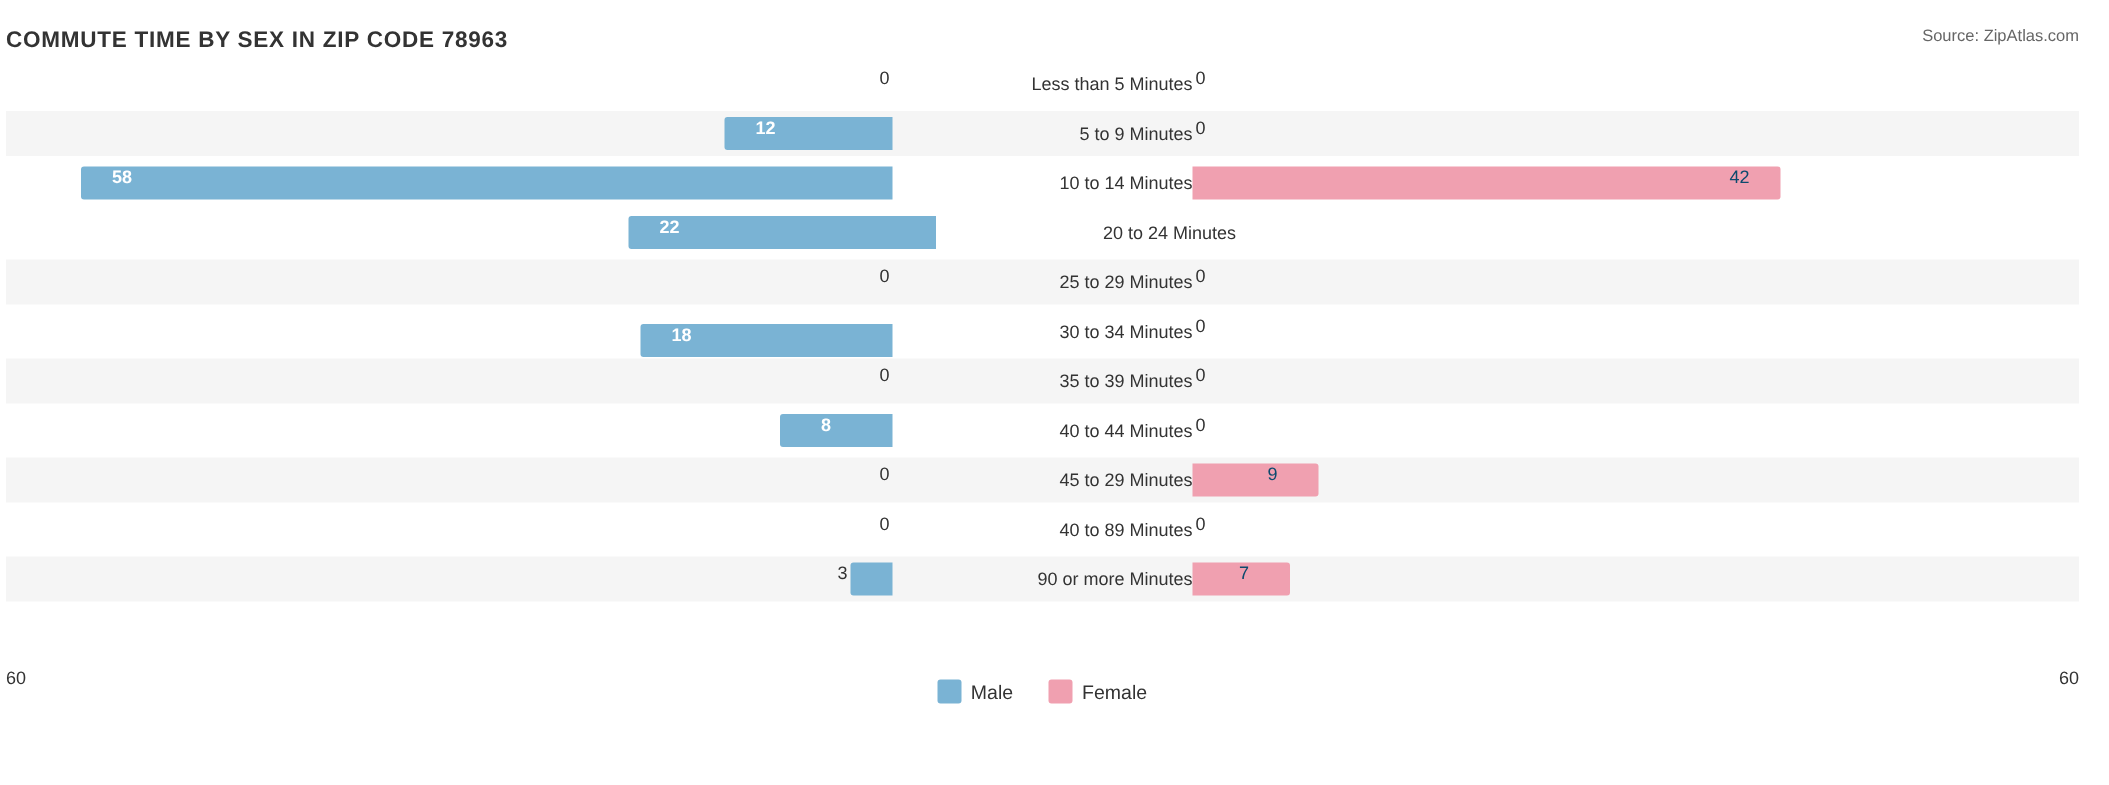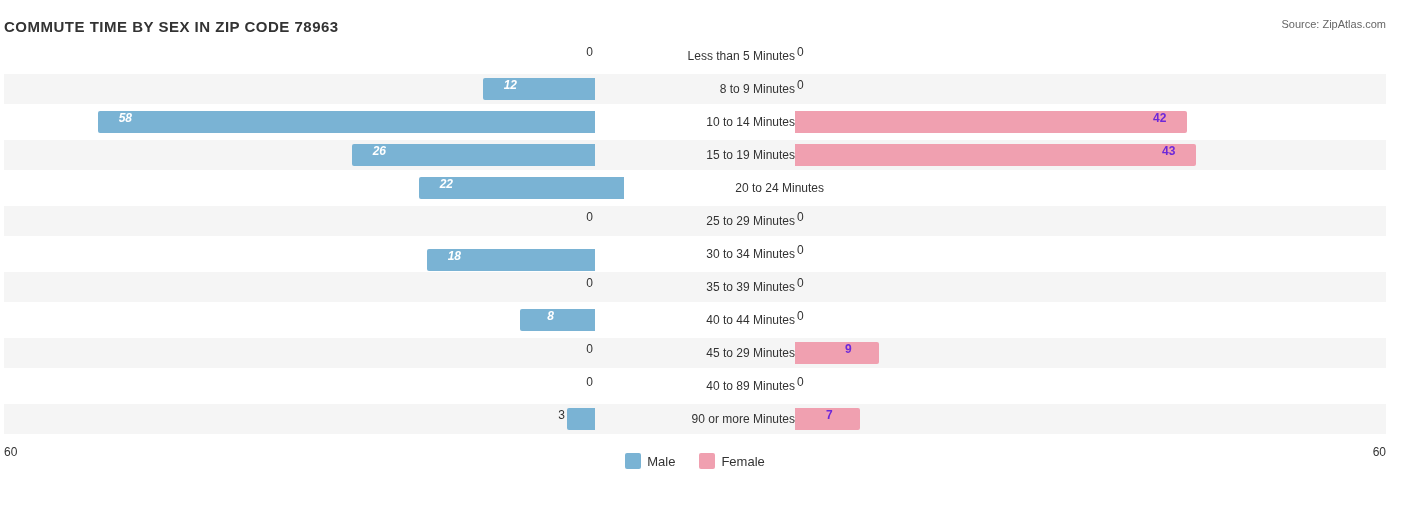--- a/index.html
+++ b/index.html
@@ -87,35 +87,34 @@
       font-size: 12px;
       color: #333;
       white-space: nowrap;
       width: 28px;
       text-align: right;
     }
     .val-male.inside {
       left: 6px;
       color: #fff;
       font-weight: bold;
-      font-style: italic;
     }
     .val-female {
       position: absolute;
       right: -30px;
       font-size: 12px;
       color: #333;
       white-space: nowrap;
       width: 28px;
       text-align: left;
     }
     .val-female.inside {
       right: 6px;
-      color: #6d28d9;
-      font-weight: bold;
+      color: #0c4a6e;
+      font-weight: normal;
     }
     .legend {
       display: flex;
       justify-content: center;
       align-items: center;
       gap: 24px;
       margin-top: 8px;
       font-size: 13px;
       color: #333;
     }
@@ -160,50 +159,37 @@
             <span class="val-female">0</span>
           </div>
         </div>
       </div>
       <div class="bar-row alt-bg">
         <div class="left-side">
           <div class="bar-male" style="width: 112px;">
             <span class="val-male inside">12</span>
           </div>
         </div>
-        <div class="label-center">8 to 9 Minutes</div>
-        <div class="right-side">
-          <div class="bar-female" style="width: 0px;">
-            <span class="val-female">0</span>
-          </div>
-        </div>
-      </div>
-      <div class="bar-row">
-        <div class="left-side">
-          <div class="bar-male" style="width: 497px;">
+        <div class="label-center">5 to 9 Minutes</div>
+        <div class="right-side">
+          <div class="bar-female" style="width: 0px;">
+            <span class="val-female">0</span>
+          </div>
+        </div>
+      </div>
+      <div class="bar-row">
+        <div class="left-side">
+          <div class="bar-male" style="width: 541px;">
             <span class="val-male inside">58</span>
           </div>
         </div>
         <div class="label-center">10 to 14 Minutes</div>
         <div class="right-side">
           <div class="bar-female" style="width: 392px;">
             <span class="val-female inside">42</span>
-          </div>
-        </div>
-      </div>
-      <div class="bar-row alt-bg">
-        <div class="left-side">
-          <div class="bar-male" style="width: 243px;">
-            <span class="val-male inside">26</span>
-          </div>
-        </div>
-        <div class="label-center">15 to 19 Minutes</div>
-        <div class="right-side">
-          <div class="bar-female" style="width: 401px;">
-            <span class="val-female inside">43</span>
           </div>
         </div>
       </div>
       <div class="bar-row">
         <div class="left-side">
           <div class="bar-male" style="width: 205px;">
             <span class="val-male inside">22</span>
           </div>
         </div>
         <div class="label-center">20 to 24 Minutes</div>

